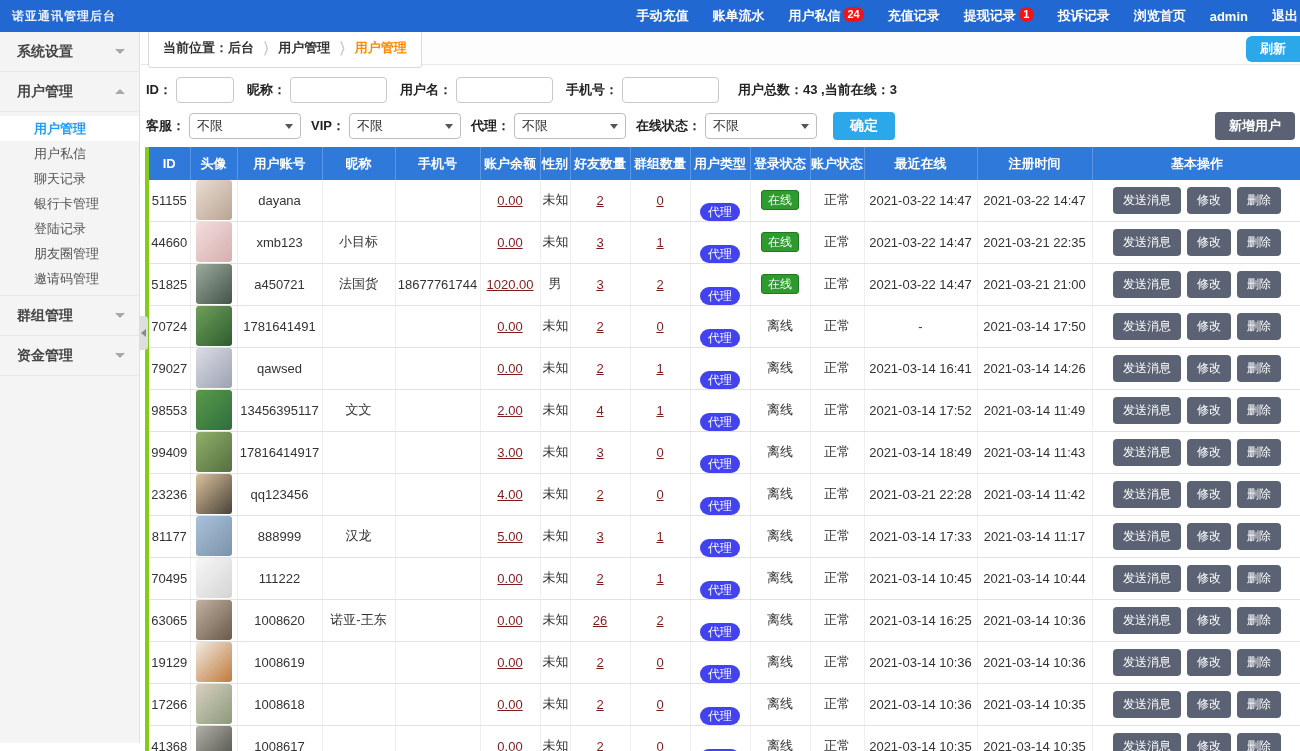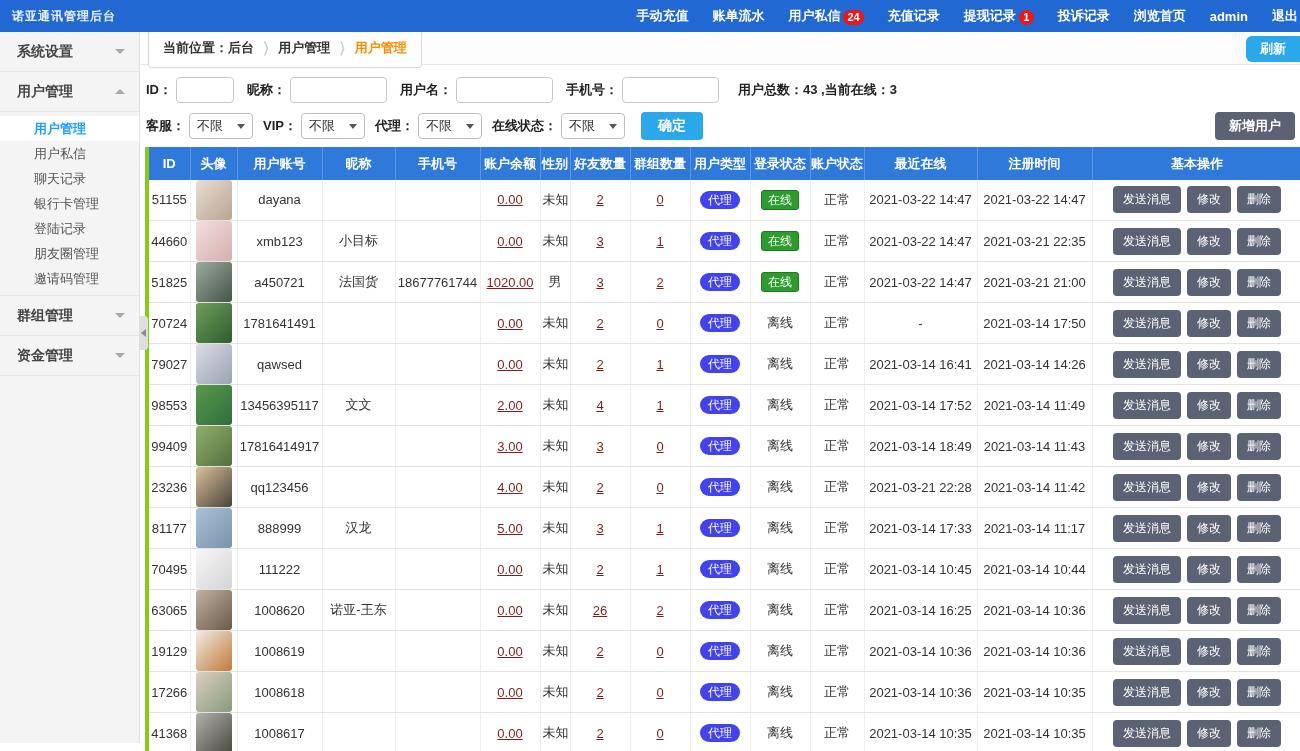--- a/index.html
+++ b/index.html
@@ -3,21 +3,21 @@
 <meta charset="utf-8">
 <style>
   * { box-sizing: border-box; margin: 0; padding: 0; }
   html,body { width:1300px; height:751px; overflow:hidden; }
   body { font-family:"Liberation Sans","DejaVu Sans",sans-serif; background:#fff; color:#333; }
 
   
   .topbar { position:fixed; top:0; left:0; width:1300px; height:32px; background:#2268d2; display:flex; align-items:center; z-index:50; }
   .topbar-title { color:#e9f2ff; font-size:12px; font-weight:bold; padding-left:12px; letter-spacing:1px; }
   .topnav { margin-left:auto; display:flex; align-items:center; gap:24px; padding-right:2px; }
-  .topnav-item { color:#fff; font-size:13px; font-weight:bold; white-space:nowrap; cursor:pointer; display:flex; align-items:flex-end; gap:3px; }
+  .topnav-item { color:#fff; font-size:13px; font-weight:bold; white-space:nowrap; cursor:pointer; display:flex; align-items:flex-start; gap:3px; }
   .nav-badge { background:#f01414; color:#fff; font-size:11px; line-height:15px; height:15px; min-width:15px; text-align:center; border-radius:8px; padding:0 4px; font-weight:bold; }
 
   
   .sidebar { position:fixed; top:32px; left:0; width:140px; bottom:8px; background:#f4f4f4; border-right:1px solid #e0e0e0; }
   .group-header { height:40px; display:flex; align-items:center; padding:0 14px 0 17px; font-size:14px; font-weight:bold; color:#454545; border-bottom:1px solid #e6e6e6; cursor:pointer; background:#f4f4f4; }
   .caret { margin-left:auto; width:0; height:0; border-left:5px solid transparent; border-right:5px solid transparent; }
   .caret.down { border-top:5px solid #a8a8a8; }
   .caret.up { border-bottom:5px solid #a8a8a8; }
   .sub-list { border-bottom:1px solid #e6e6e6; padding:4px 0; }
   .sub-item { height:25px; line-height:25px; padding-left:34px; font-size:13px; color:#555; cursor:pointer; }
@@ -38,33 +38,33 @@
   .refresh-btn { position:absolute; right:0; top:4px; height:26px; width:54px; background:#2ba8ea; color:#fff; border:none; border-radius:6px 0 0 6px; font-size:13px; font-weight:bold; cursor:pointer; font-family:inherit; }
 
   .filter-area { padding:12px 5px 4px 5px; }
   .filter-row { display:flex; align-items:center; }
   .filter-row1 { margin-bottom:9px; }
   .f-label { font-size:13px; font-weight:bold; color:#222; margin-right:4px; white-space:nowrap; }
   .f-input { height:26px; border:1px solid #c9c9c9; border-radius:4px; margin-right:13px; padding:0 6px; font-size:13px; font-family:inherit; outline:none; }
   .f-input.small { width:58px; }
   .f-input.normal { width:97px; }
   .stats { font-size:13px; font-weight:bold; color:#222; margin-left:6px; white-space:nowrap; }
-  .select { height:26px; width:64px; border:1px solid #bdbdbd; border-radius:4px; background:#fff; display:flex; align-items:center; padding:0 7px; margin-right:10px; font-size:13px; color:#333; cursor:pointer; position:relative; }
+  .select { height:26px; width:112px; border:1px solid #bdbdbd; border-radius:4px; background:#fff; display:flex; align-items:center; padding:0 7px; margin-right:10px; font-size:13px; color:#333; cursor:pointer; position:relative; }
   .select .sel-caret { margin-left:auto; width:0; height:0; border-left:4px solid transparent; border-right:4px solid transparent; border-top:5px solid #555; }
   .confirm-btn { width:62px; height:28px; background:#2ba8ea; border:none; border-radius:4px; color:#fff; font-size:14px; font-weight:bold; margin-left:6px; cursor:pointer; font-family:inherit; }
   .adduser-btn { margin-left:auto; height:28px; background:#5a6273; border:none; border-radius:4px; color:#fff; font-size:13px; font-weight:bold; padding:0 14px; cursor:pointer; font-family:inherit; }
 
   
   .user-table { width:1155px; margin-left:4px; border-collapse:collapse; table-layout:fixed; margin-top:3px; }
   .user-table th { background:#2e79da; color:#fff; font-size:13px; font-weight:bold; height:32px; border-right:1px solid #5c95e4; border-top:1px solid #2e79da; white-space:nowrap; overflow:hidden; }
   .user-table th:last-child { border-right:1px solid #2e79da; }
   .user-table td { height:41px; text-align:center; font-size:13px; color:#333; border-bottom:1px solid #e2e2e2; border-right:1px solid #efefef; white-space:nowrap; overflow:hidden; padding:0 2px; }
   .user-table td:first-child, .user-table th:first-child { border-left:4px solid #84cc16; }
   .cell-link { color:#7f1d1d; text-decoration:underline; cursor:pointer; }
-  .badge-agent { display:inline-block; background:#4242ee; color:#fff; font-size:12px; border-radius:9px; padding:2px 8px; line-height:14px; }
+  .badge-agent { display:inline-block; background:#4242ee; color:#fff; font-size:12px; border-radius:9px; padding:2px 8px; line-height:14px;margin-top:23px; }
   .badge-online { display:inline-block; background:#2e9b2e; color:#fff; font-size:12px; border-radius:3px; padding:2px 6px; line-height:14px; border:1px solid #1f7a1f; }
   .avatar { width:36px; height:40px; border-radius:3px; margin:0 auto; }
   .act-btn { background:#5a6273; color:#fff; border:none; border-radius:4px; font-size:12px; padding:5px 10px; margin:0 3px; cursor:pointer; font-family:inherit; white-space:nowrap; }
 </style>
 </head>
 <body>
 
 <header class="topbar">
   <div class="topbar-title">诺亚通讯管理后台</div>
   <nav class="topnav" id="topnav">

